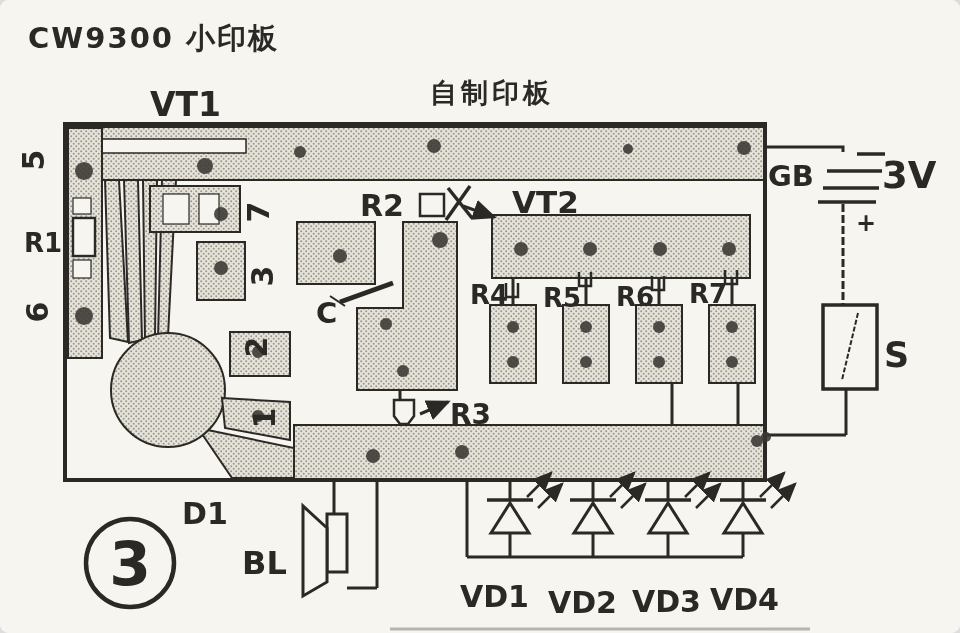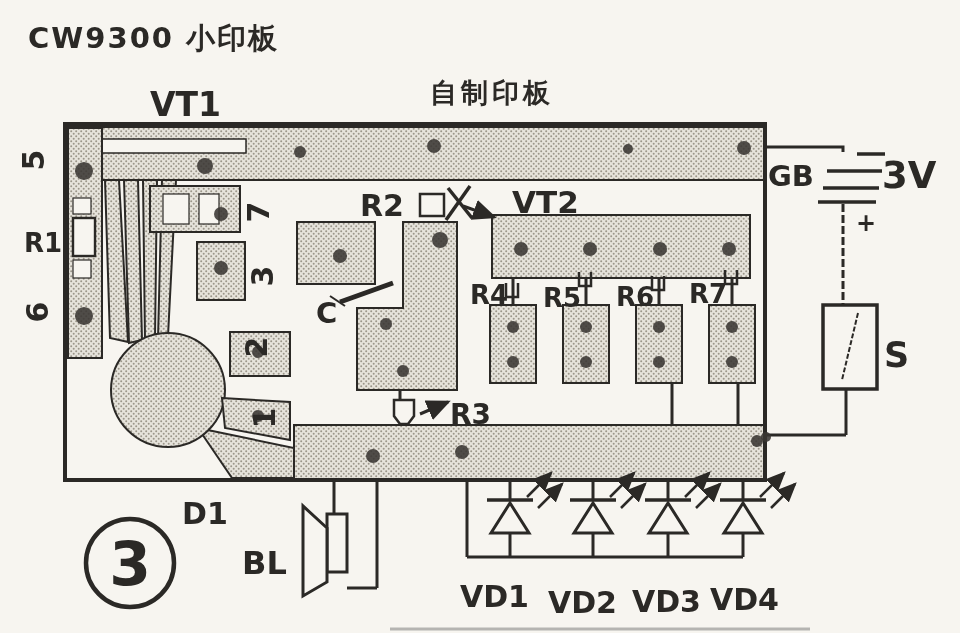--- a/index.html
+++ b/index.html
@@ -1,17 +1,17 @@
 <!DOCTYPE html>
 <html><head>
 <meta charset="utf-8">
 <style>
   html,body{margin:0;padding:0;background:#ddd;}
   .page{width:960px;height:633px;position:relative;background:#f7f5f0;overflow:hidden;
-        font-family:"DejaVu Sans","Liberation Sans",sans-serif;}
+        font-family:"DejaVu Sans","Liberation Sans",sans-serif;border-radius:9px;}
   svg{display:block;}
   text{fill:#2b2926;font-family:"DejaVu Sans","Liberation Sans",sans-serif;font-weight:bold;}
   .hatch{fill:url(#ht);stroke:#2b2926;stroke-width:2;}
   .ink{stroke:#2b2926;fill:none;}
   .paperfill{fill:#f7f5f0;}
   .dot{fill:#3a3733;opacity:.88;}
 </style>
 </head>
 <body>
 

